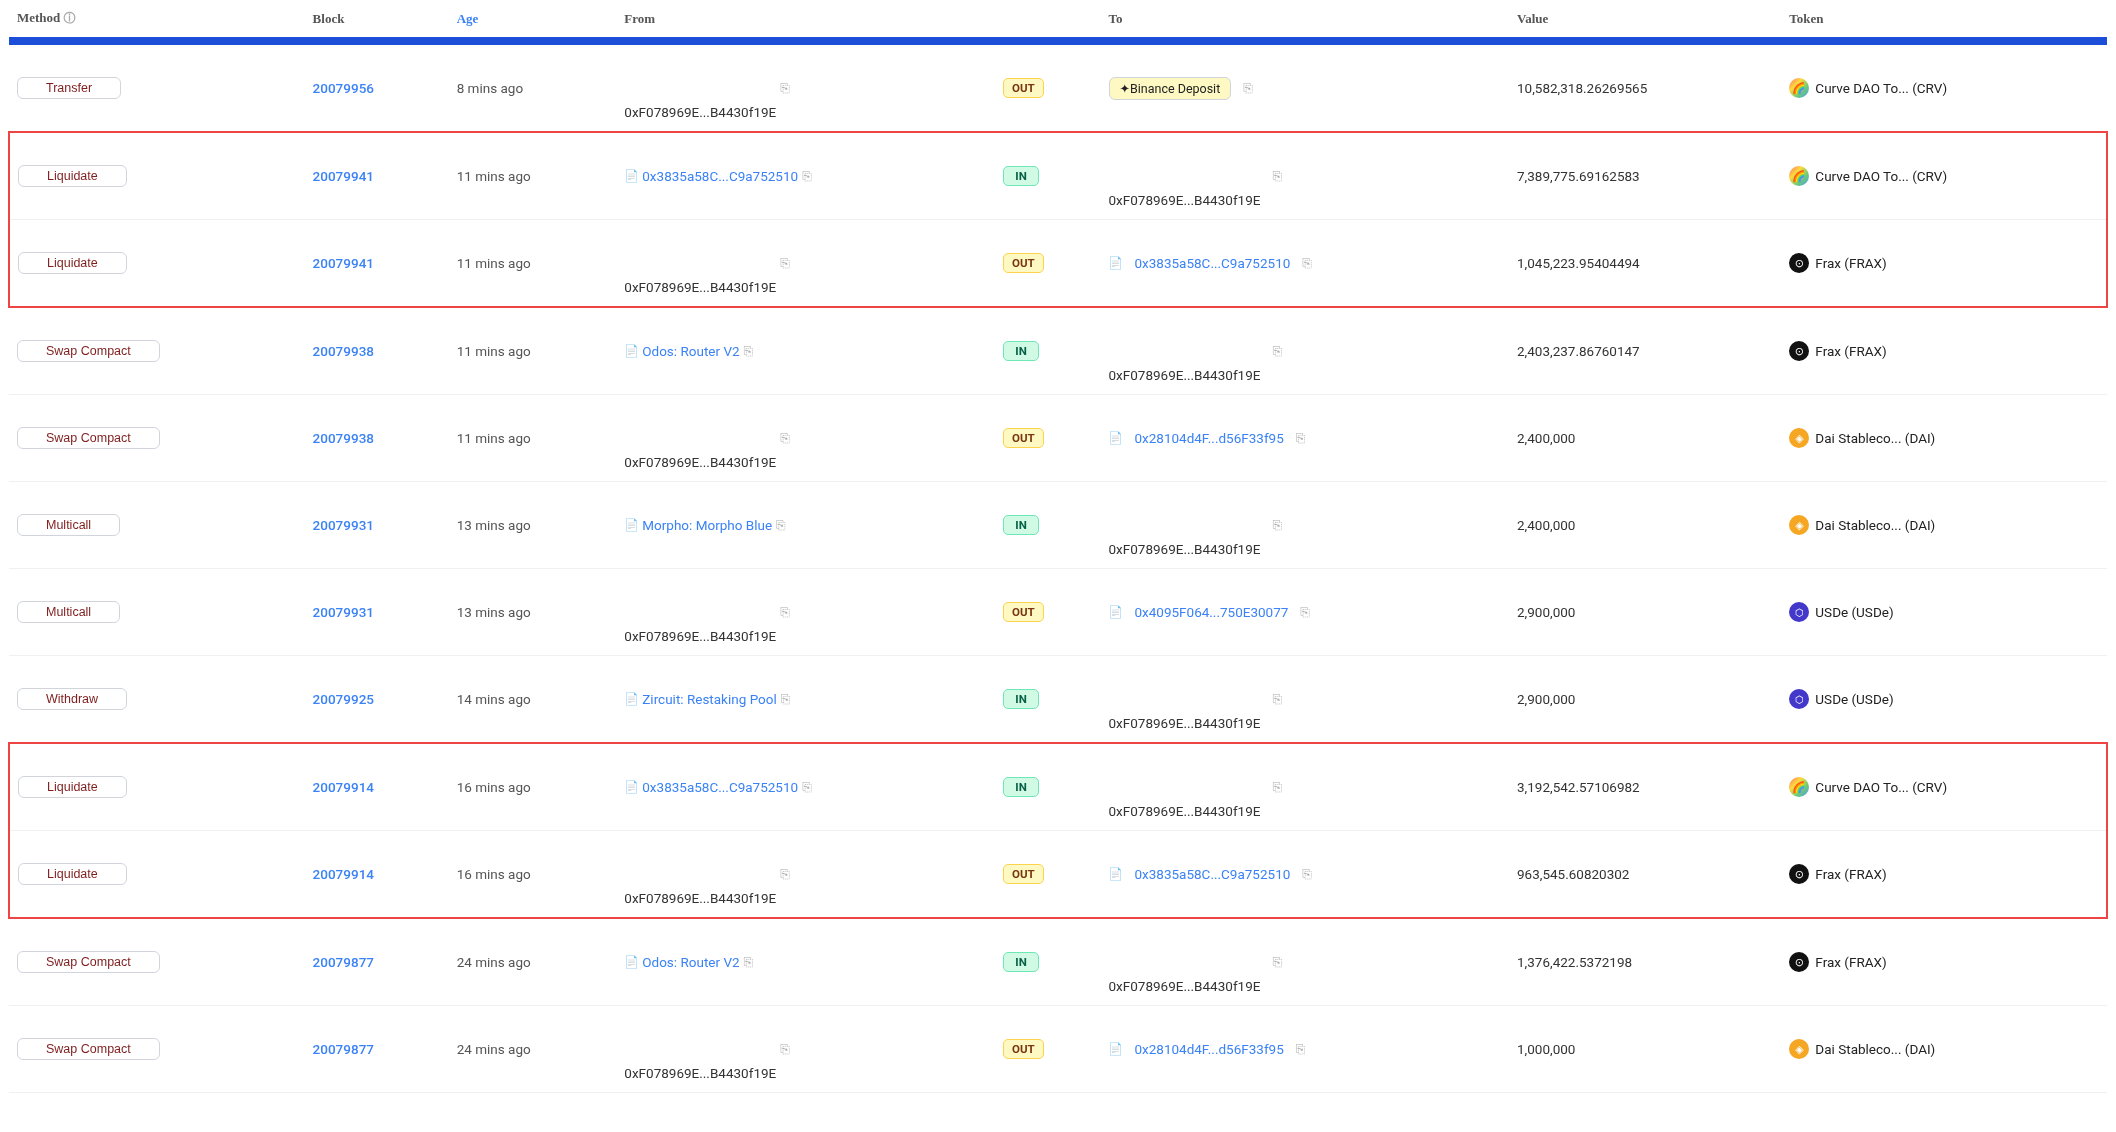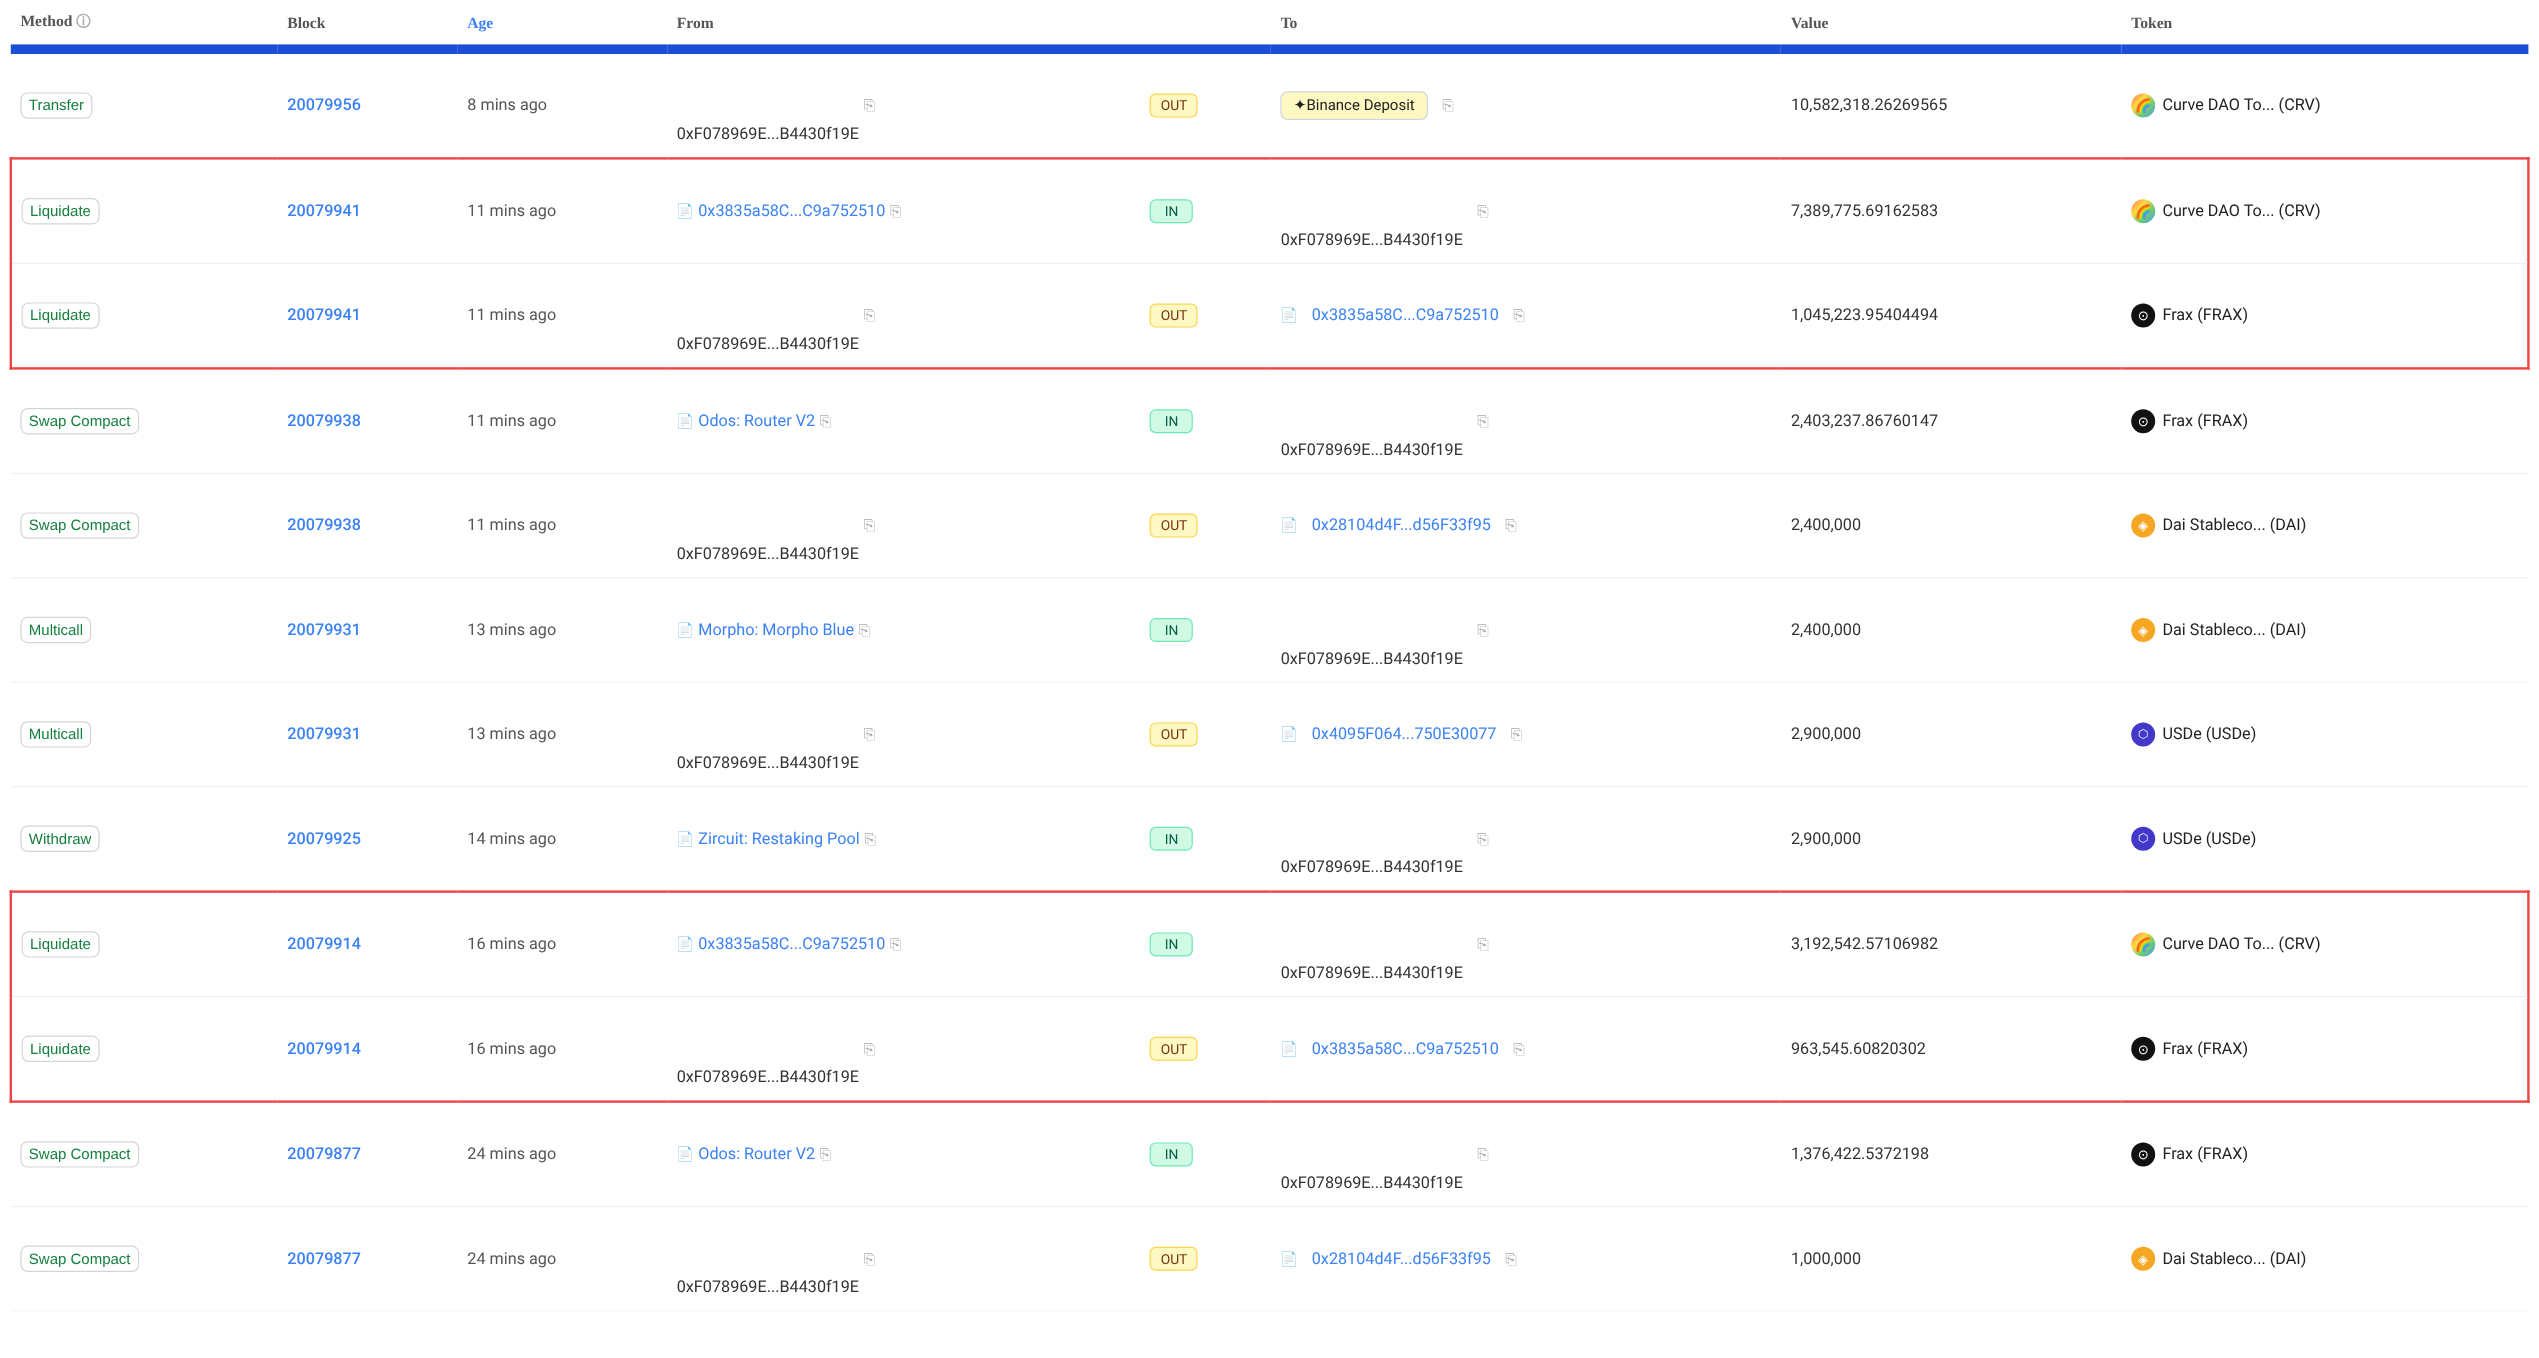--- a/index.html
+++ b/index.html
@@ -40,23 +40,23 @@
     tbody td {
       padding: 11px 8px;
       vertical-align: middle;
       white-space: nowrap;
       font-size: 13.5px;
     }
     .method-btn {
       display: inline-block;
       border: 1px solid #d1d5db;
       border-radius: 6px;
-      padding: 3px 6px;
+      padding: 3px 28px;
       font-size: 12.5px;
-      color: #15803d;
+      color: #7f1d1d;
       background: #fff;
       cursor: pointer;
       white-space: nowrap;
     }
     .block-link {
       color: #3b82f6;
       text-decoration: none;
       font-weight: 500;
     }
     .age-text { color: #555; }
@@ -70,21 +70,21 @@
       margin-left: 4px;
       color: #aaa;
       cursor: pointer;
       font-size: 12px;
     }
     .badge {
       display: inline-block;
       padding: 2px 8px;
       border-radius: 5px;
       font-size: 11.5px;
-      font-weight: 400;
+      font-weight: 700;
       min-width: 36px;
       text-align: center;
     }
     .badge-in {
       background: #d1fae5;
       color: #065f46;
       border: 1px solid #6ee7b7;
     }
     .badge-out {
       background: #fef9c3;

